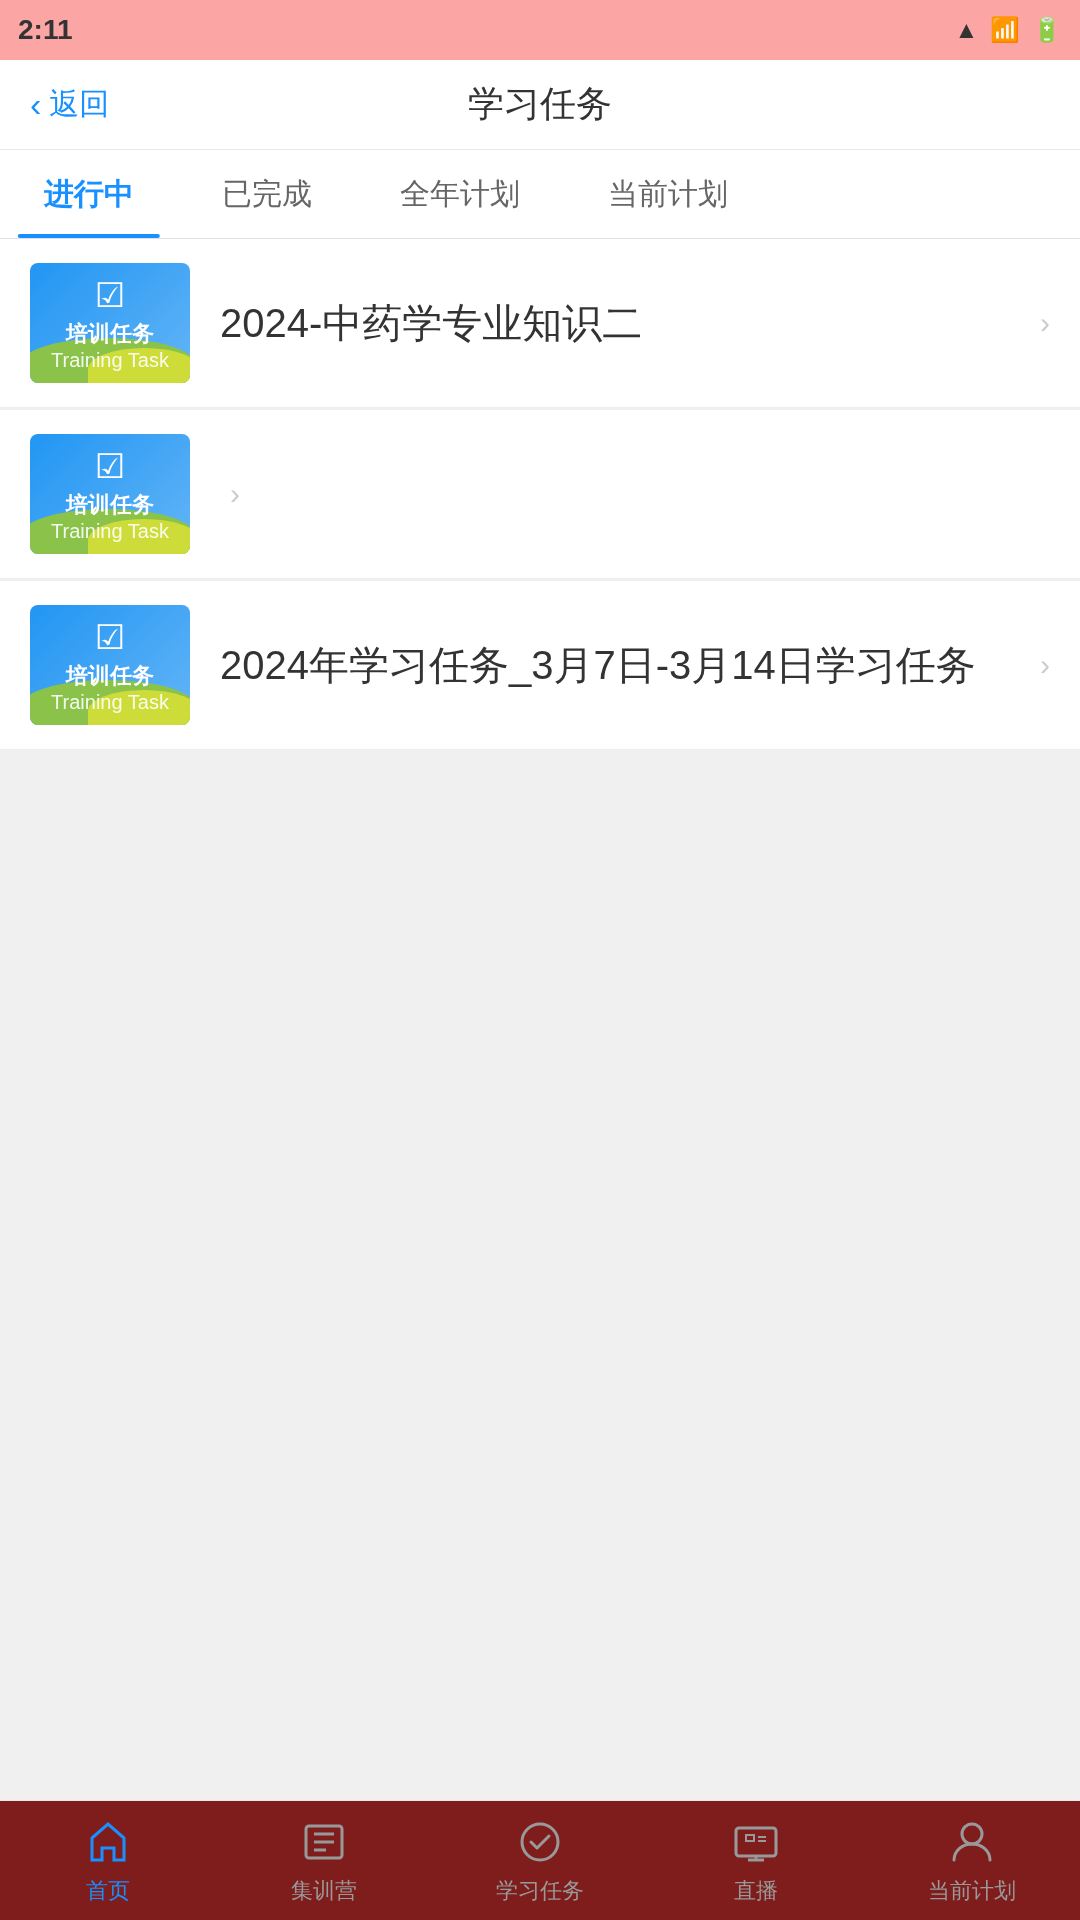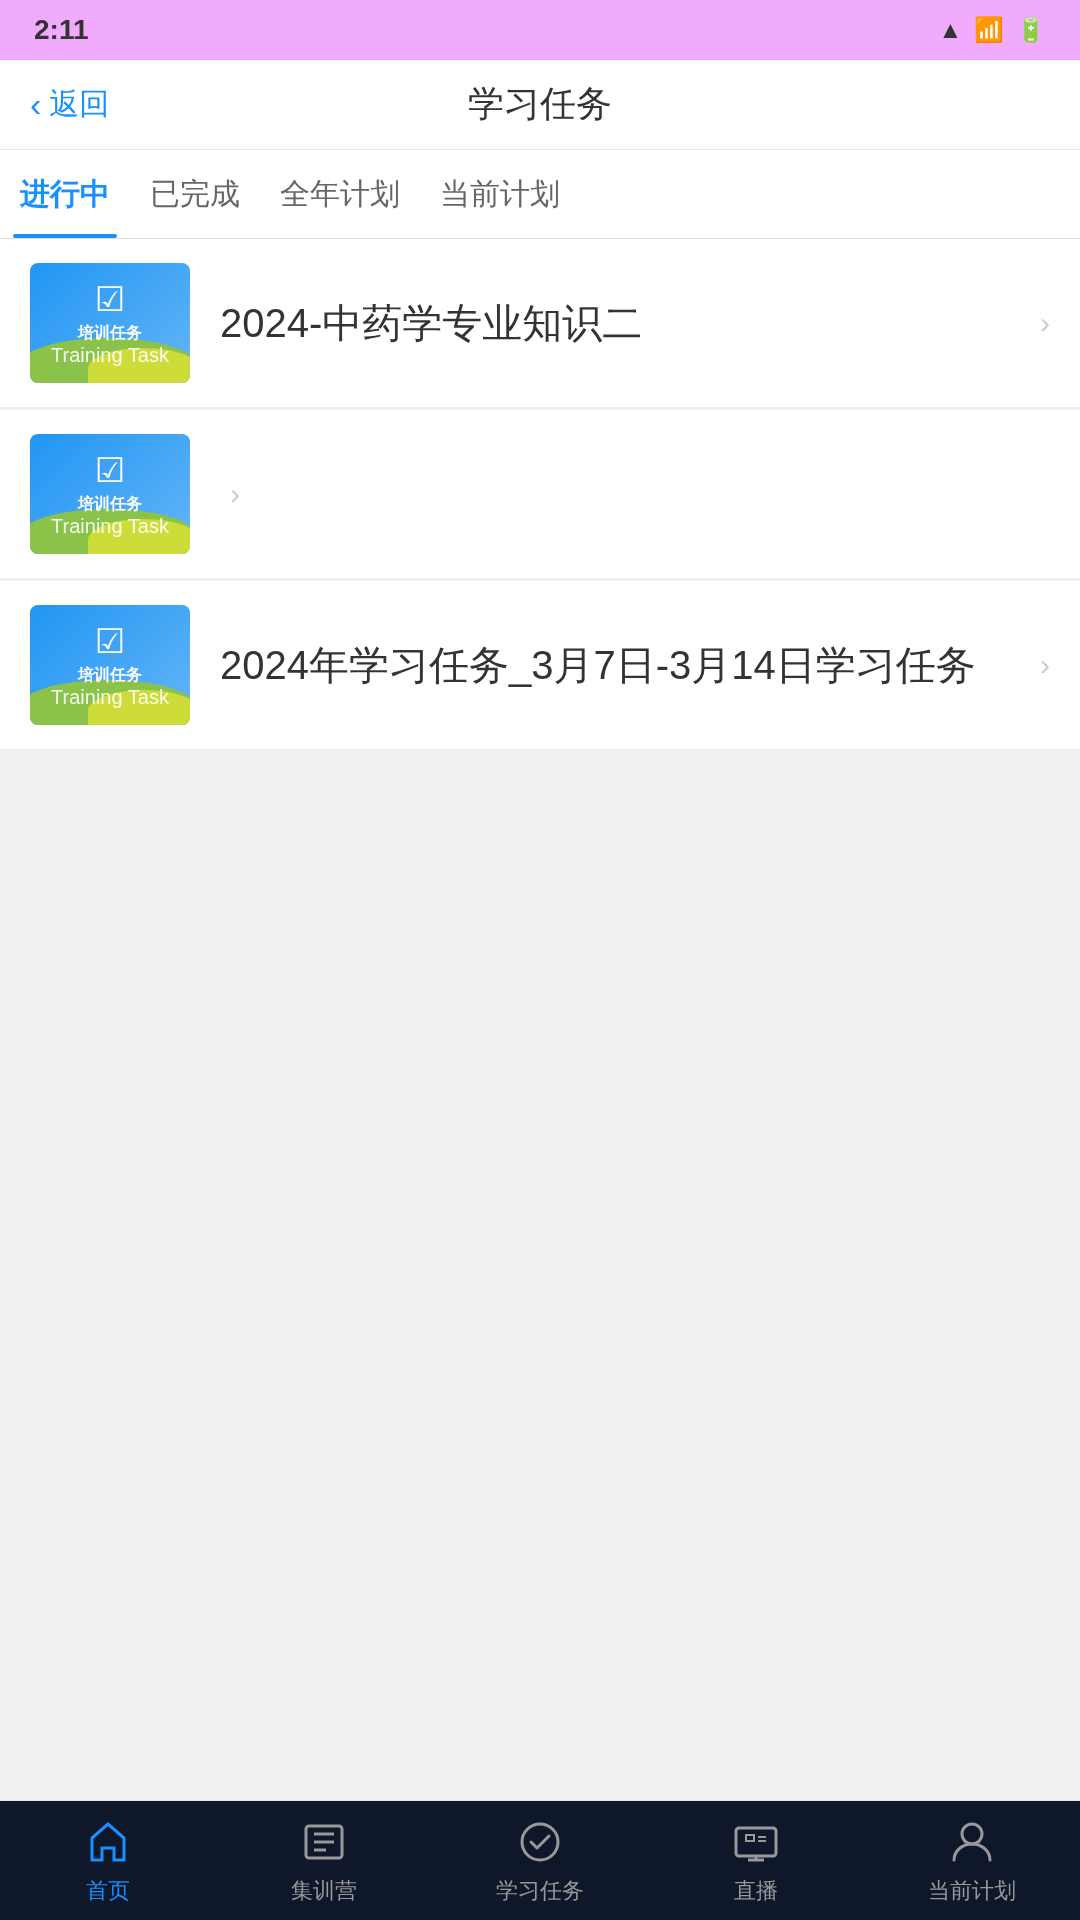--- a/index.html
+++ b/index.html
@@ -11,25 +11,25 @@
       font-family: -apple-system, "PingFang SC", "Microsoft YaHei", sans-serif;
       background: #f0f0f0;
       overflow: hidden;
       position: relative;
     }
 
     
     .status-bar {
       width: 100%;
       height: 60px;
-      background: #f0abfc;
+      background: #fca5a5;
       display: flex;
       align-items: center;
       justify-content: space-between;
-      padding: 0 34px;
+      padding: 0 18px;
     }
     .status-bar-left {
       font-size: 28px;
       font-weight: 600;
       color: #333;
     }
     .status-bar-right {
       display: flex;
       align-items: center;
       gap: 12px;
@@ -76,21 +76,21 @@
       background: #ffffff;
       border-bottom: 1px solid #e0e0e0;
       display: flex;
       overflow-x: auto;
       scrollbar-width: none;
     }
     .tabs-container::-webkit-scrollbar { display: none; }
 
     .tab-item {
       flex: none;
-      padding: 0 20px;
+      padding: 0 44px;
       height: 88px;
       display: flex;
       align-items: center;
       justify-content: center;
       font-size: 30px;
       color: #666;
       cursor: pointer;
       white-space: nowrap;
       position: relative;
     }
@@ -174,21 +174,21 @@
       color: white;
       z-index: 2;
       margin-bottom: 4px;
     }
 
     .task-thumbnail-label {
       z-index: 2;
       text-align: center;
     }
     .task-thumbnail-label .main-text {
-      font-size: 16px;
+      font-size: 22px;
       color: #ffffff;
       font-weight: 600;
       display: block;
     }
     .task-thumbnail-label .sub-text {
       font-size: 20px;
       color: rgba(255,255,255,0.9);
       display: block;
     }
 
@@ -205,21 +205,21 @@
       margin-left: 10px;
     }
 
     
     .bottom-nav {
       position: absolute;
       bottom: 0;
       left: 0;
       right: 0;
       height: 120px;
-      background: #0f172a;
+      background: #7f1d1d;
       border-top: 1px solid #e8e8e8;
       display: flex;
       align-items: center;
       justify-content: space-around;
     }
 
     .nav-item {
       display: flex;
       flex-direction: column;
       align-items: center;

